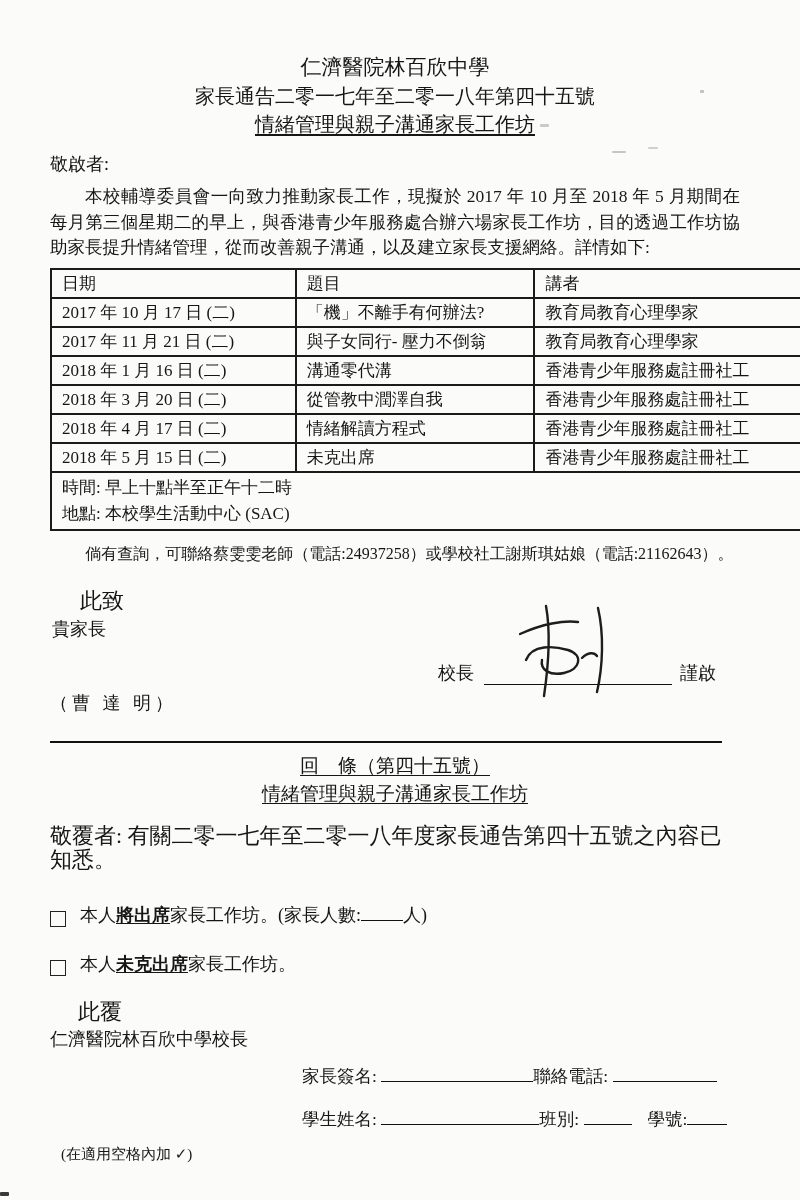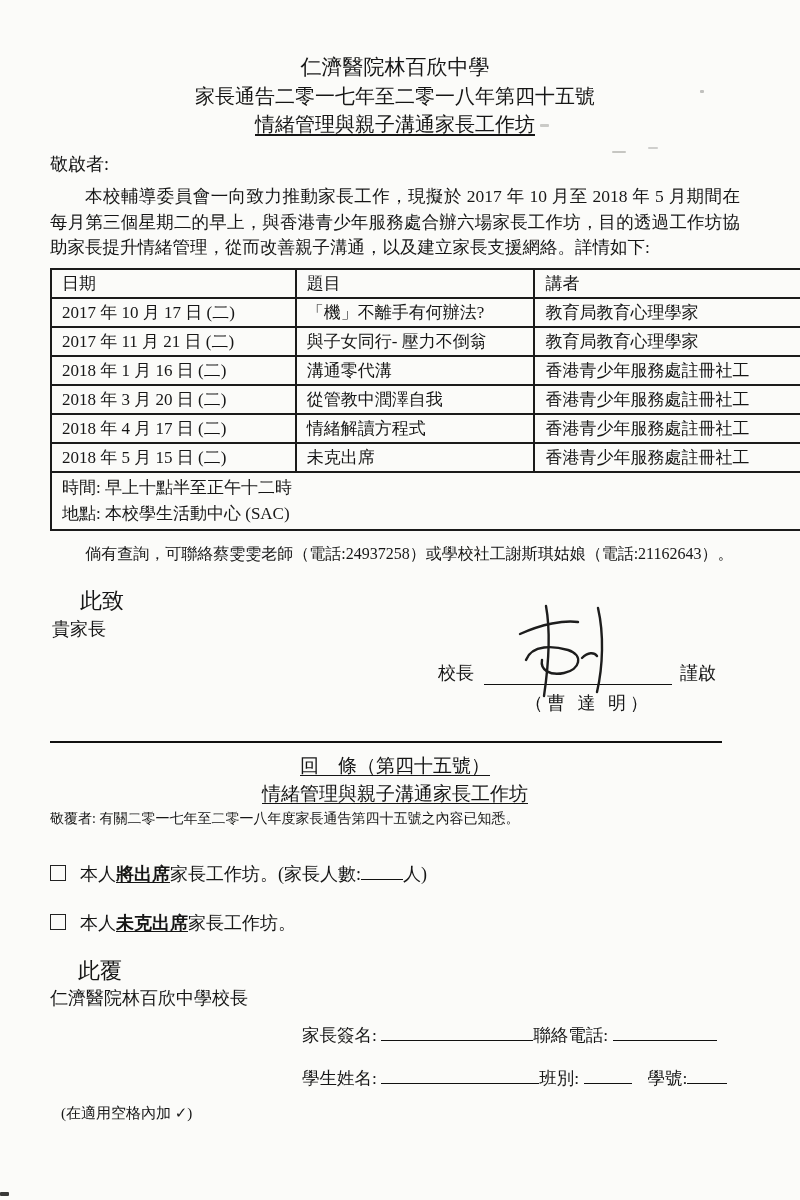--- a/index.html
+++ b/index.html
@@ -42,27 +42,27 @@
     margin-top:20px;display:flex;justify-content:flex-end;
     align-items:flex-end;font-size:18px;position:relative;padding-right:24px;
   }
   .sign-label{margin-right:10px;}
   .sign-line{
     display:inline-block;width:188px;border-bottom:1.5px solid #111;
     height:20px;position:relative;
   }
   .sign-svg{position:absolute;left:18px;bottom:-16px;}
   .sign-after{margin-left:8px;}
-  .sign-name{font-size:18px;margin-top:6px;text-align:right;padding-right:88px;letter-spacing:4px;}
+  .sign-name{font-size:18px;margin-top:6px;text-align:left;padding-right:88px;letter-spacing:4px;}
   .issue-date{font-size:18px;margin-top:14px;line-height:24px;}
   .divider{border:none;border-top:2.5px solid #111;margin:26px 0 0 0;width:672px;}
   .reply-title{margin-top:9px;font-size:19px;line-height:27px;}
   .reply-subtitle{margin-top:1px;font-size:19px;line-height:27px;}
-  .ack{font-size:14px;line-height:24px;}
-  .option{margin-top:31px;font-size:18px;line-height:24px;display:flex;align-items:center;}
+  .ack{margin-top:17px;font-size:22px;line-height:24px;}
+  .option{margin-top:31px;font-size:18px;line-height:24px;display:flex;align-items:flex-end;}
   .option.second{margin-top:25px;}
   .chk{
     display:inline-block;width:14px;height:14px;border:1.6px solid #222;
     margin-right:14px;flex:0 0 auto;margin-top:-2px;
   }
   .emph{font-weight:bold;text-decoration:underline;text-underline-offset:2px;}
   .blank{display:inline-block;border-bottom:1.2px solid #111;height:16px;vertical-align:baseline;}
   .count-blank{width:42px;}
   .reply-this-to{margin-top:24px;margin-left:28px;font-size:22px;line-height:24px;}
   .reply-recipient{font-size:18px;line-height:24px;margin-top:3px;}

